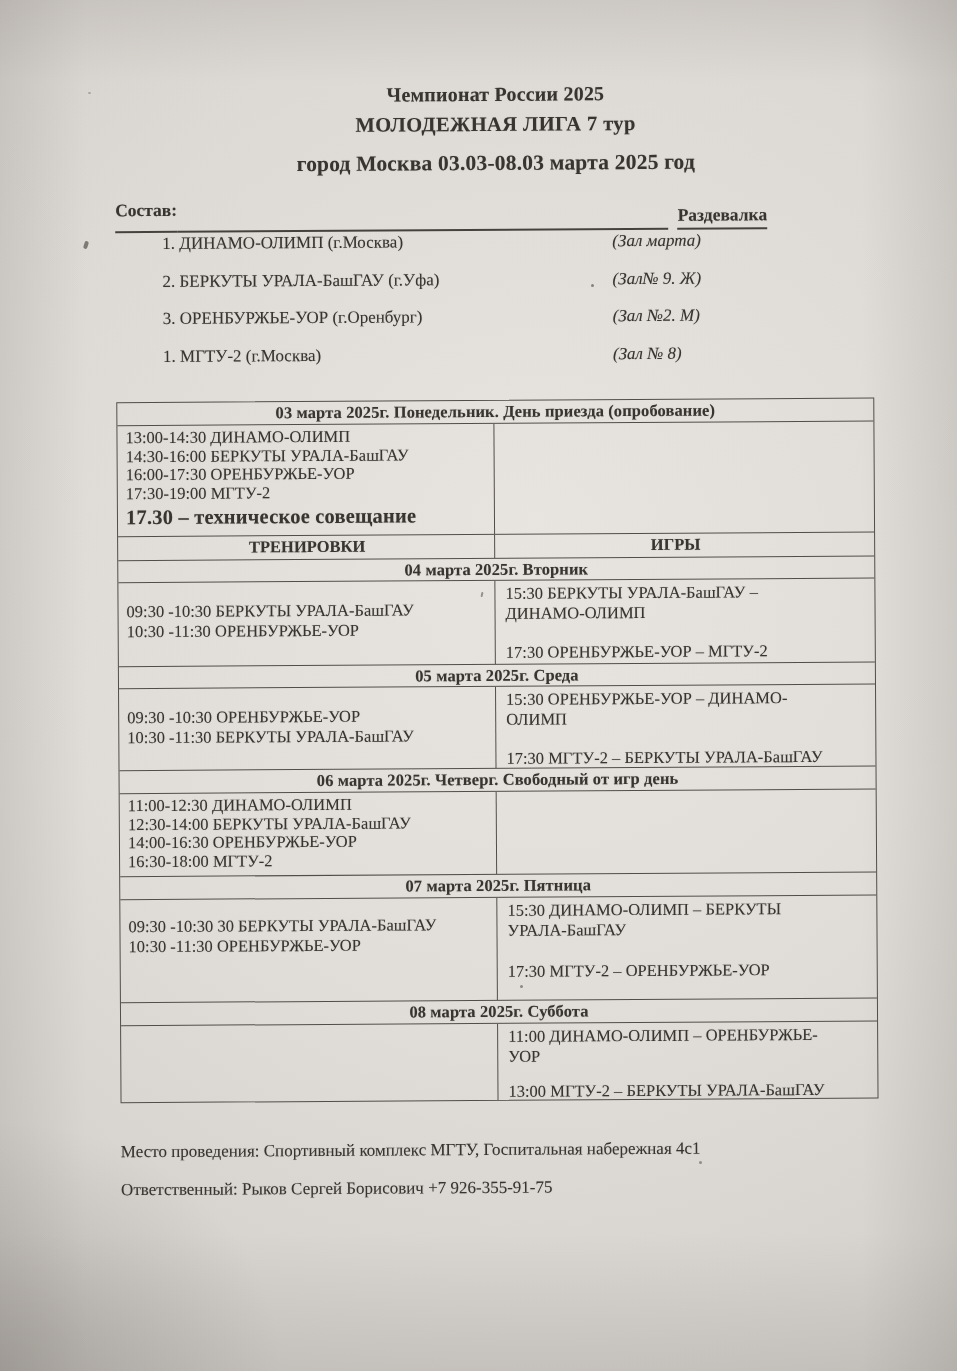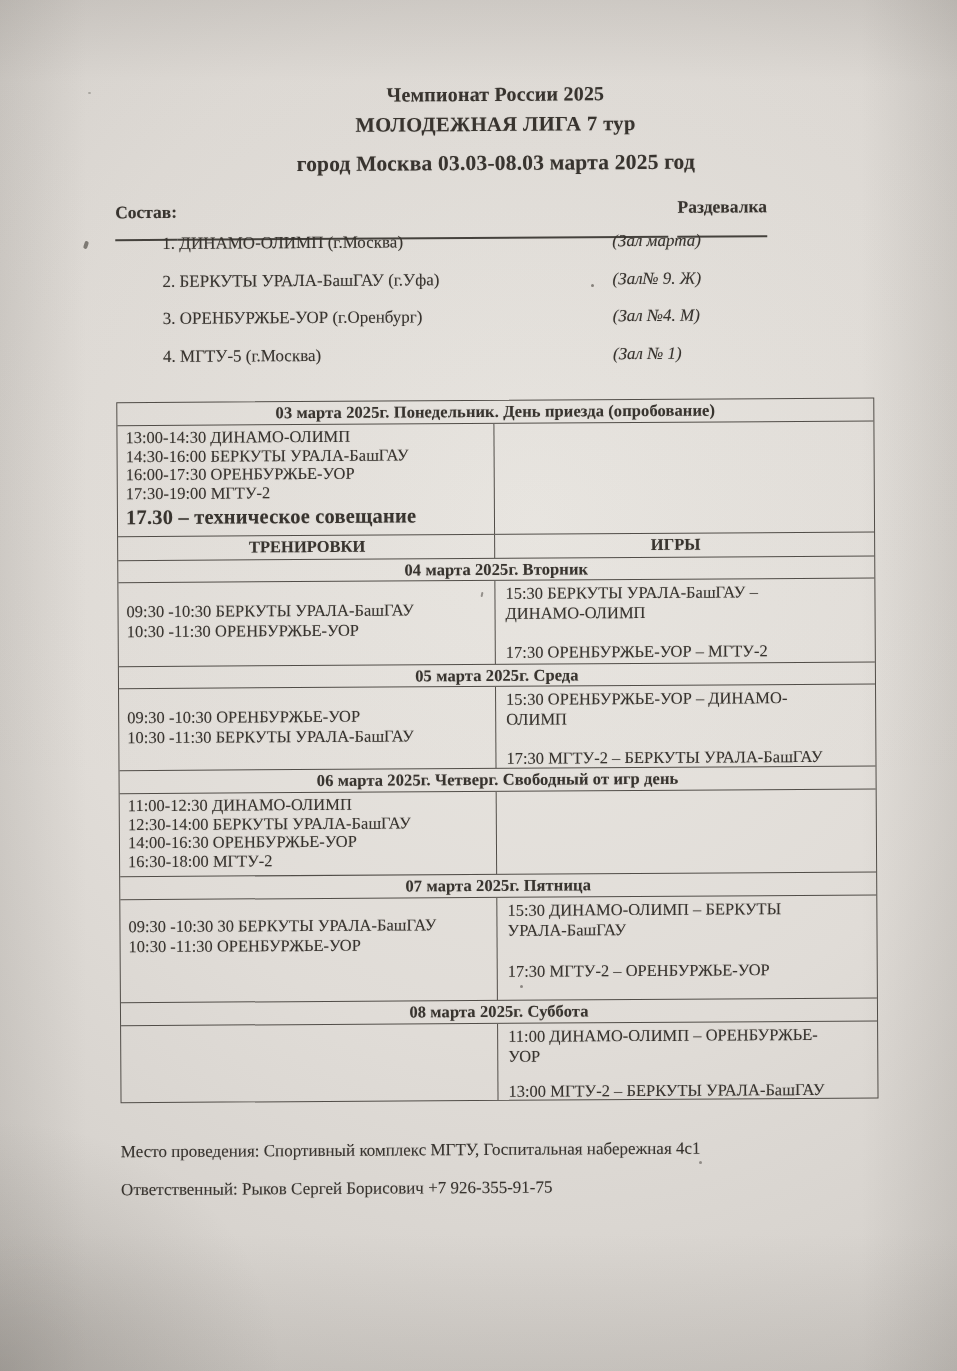--- a/index.html
+++ b/index.html
@@ -20,23 +20,23 @@
     font-family:"Liberation Serif","DejaVu Serif",serif;
     color:#38342f;
     text-shadow:0 0 1px rgba(72,66,60,0.35);
   }
   .t1,.t2,.t3{position:absolute;left:118px;width:762px;text-align:center;font-weight:bold;}
   .t1{top:83px;font-size:20px;letter-spacing:0.2px;}
   .t2{top:113px;font-size:20.5px;letter-spacing:0.4px;}
   .t3{top:151px;font-size:21.5px;letter-spacing:0.2px;}
 
   .roster-head{position:absolute;top:198px;left:118px;width:652px;display:flex;align-items:flex-end;font-weight:bold;font-size:17.5px;}
-  .roster-label{border-bottom:2px solid #45423d;padding-bottom:16px;}
+  .roster-label{border-bottom:2px solid #45423d;padding-bottom:10px;}
   .roster-fill{flex:1;border-bottom:2px solid #45423d;margin-right:9px;align-self:stretch;}
-  .roster-locker{border-bottom:2px solid #45423d;padding-bottom:18px;}
+  .roster-locker{border-bottom:2px solid #45423d;padding-bottom:2px;}
 
   .roster-list{position:absolute;top:232px;left:118px;width:700px;font-size:17px;}
   .team-row{position:relative;height:37.5px;}
   .team-name{position:absolute;left:47px;top:0;}
   .team-room{position:absolute;left:497px;top:0;font-style:italic;}
 
   .table{
     position:absolute;left:118px;top:400px;width:758px;
     border:1.6px solid #514d48;box-sizing:border-box;
     display:flex;flex-direction:column;font-size:16.5px;
@@ -89,25 +89,25 @@
       <div class="team-row">
         <span class="team-name">1. ДИНАМО-ОЛИМП (г.Москва)</span>
         <span class="team-room">(Зал марта)</span>
       </div>
       <div class="team-row">
         <span class="team-name">2. БЕРКУТЫ УРАЛА-БашГАУ (г.Уфа)</span>
         <span class="team-room">(Зал№ 9. Ж)</span>
       </div>
       <div class="team-row">
         <span class="team-name">3. ОРЕНБУРЖЬЕ-УОР (г.Оренбург)</span>
-        <span class="team-room">(Зал №4. М)</span>
-      </div>
-      <div class="team-row">
-        <span class="team-name">4. МГТУ-5 (г.Москва)</span>
-        <span class="team-room">(Зал № 1)</span>
+        <span class="team-room">(Зал №2. М)</span>
+      </div>
+      <div class="team-row">
+        <span class="team-name">1. МГТУ-2 (г.Москва)</span>
+        <span class="team-room">(Зал № 8)</span>
       </div>
     </div>
 
     <div class="table">
 
       <div class="row day-h">03 марта 2025г. Понедельник. День приезда (опробование)</div>
       <div class="row two" style="height:111px">
         <div class="cell cl">
           <div class="tline">13:00-14:30 ДИНАМО-ОЛИМП</div>
           <div class="tline">14:30-16:00 БЕРКУТЫ УРАЛА-БашГАУ</div>

